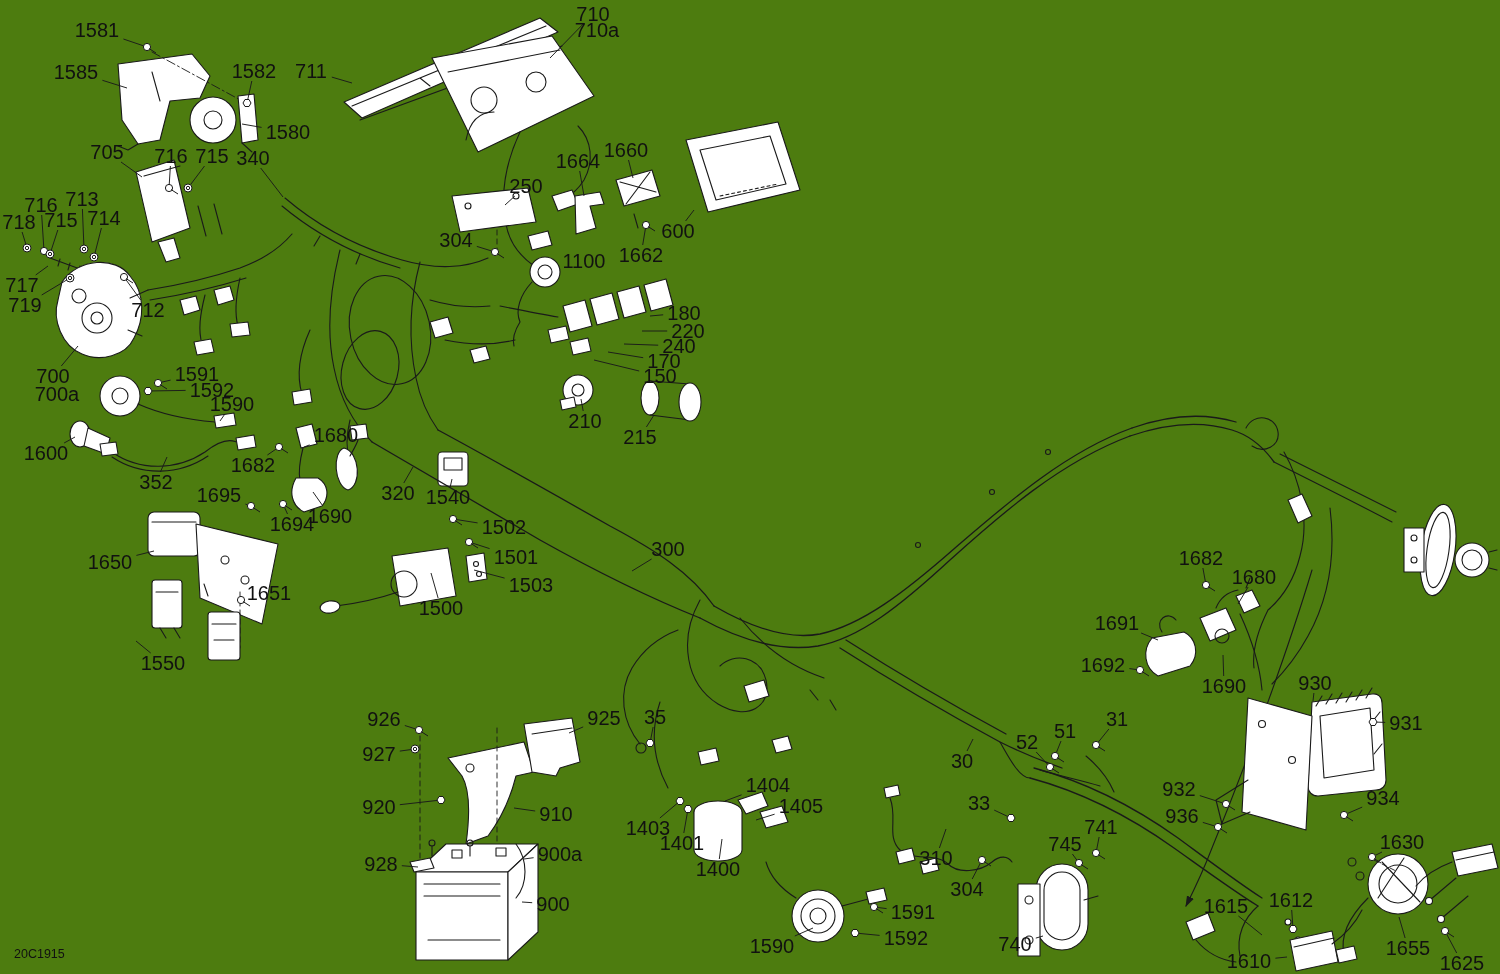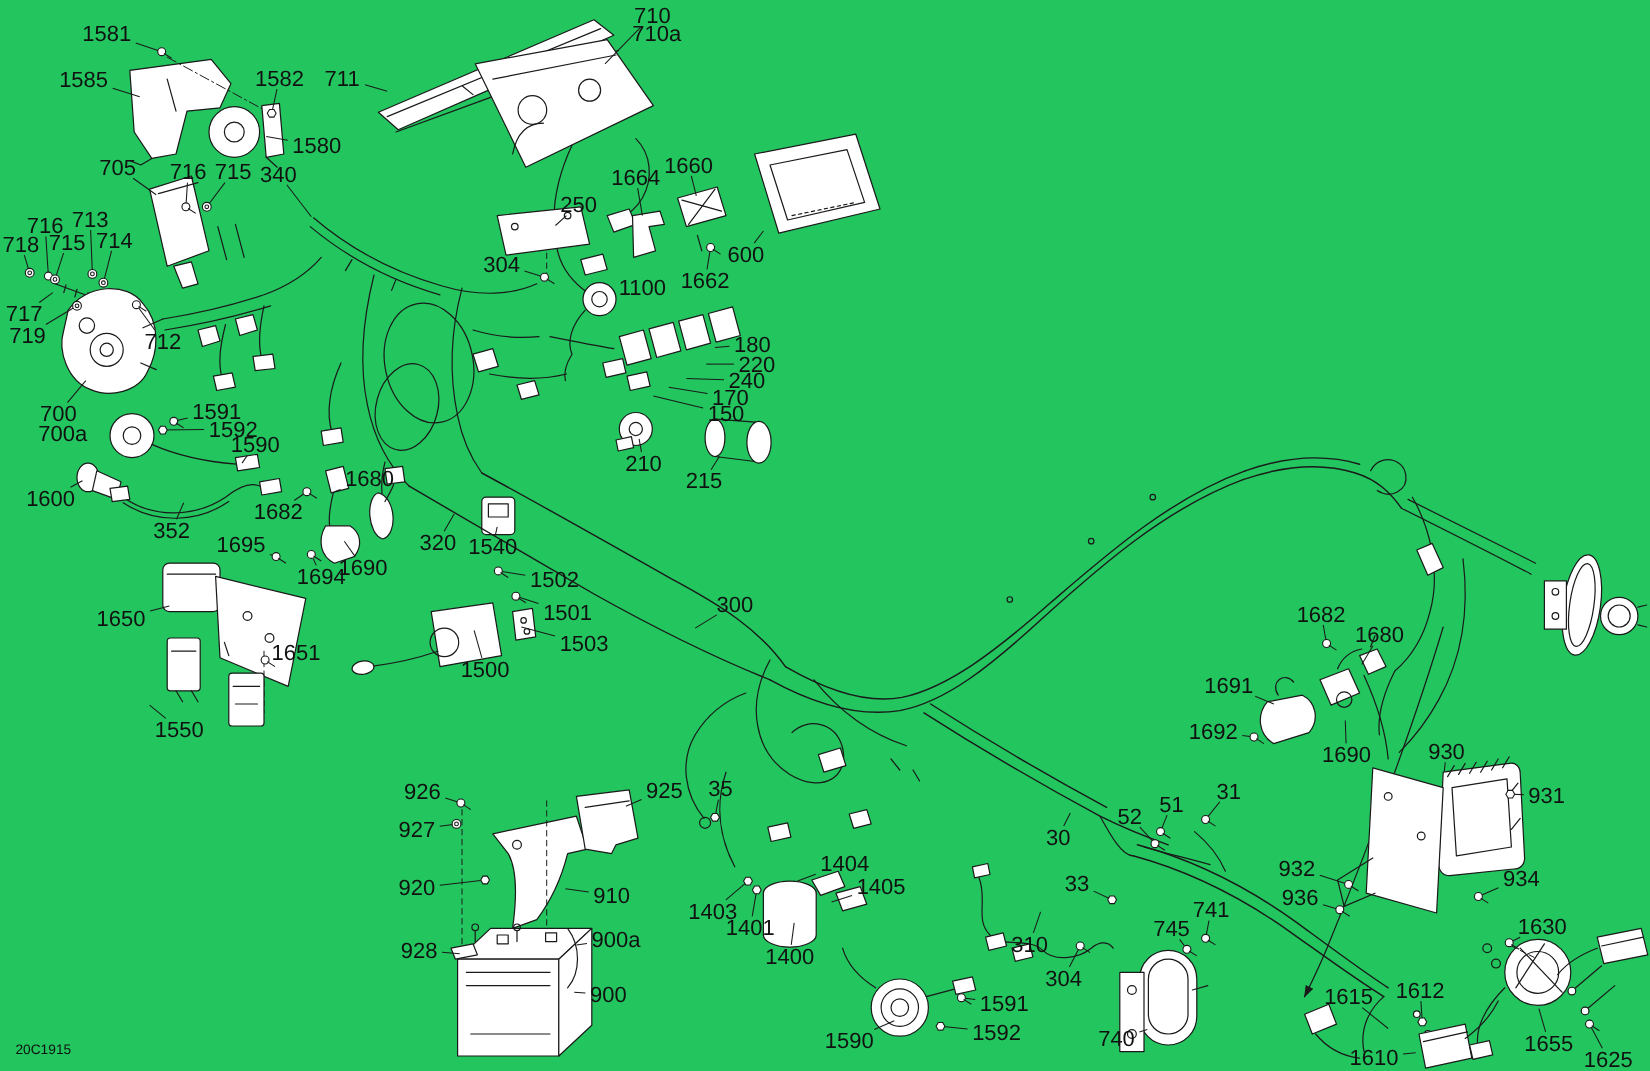--- a/index.html
+++ b/index.html
@@ -1,16 +1,16 @@
 <!DOCTYPE html>
 <html><head>
 <meta charset="utf-8">
 <style>
   html,body{margin:0;padding:0;background:#ffffff;}
-  #stage{position:relative;width:1500px;height:974px;background:#22c55e;overflow:hidden;
+  #stage{position:relative;width:1500px;height:974px;background:#4d7c0f;overflow:hidden;
          font-family:"Liberation Sans", sans-serif;}
   svg{display:block}
   .art path,.art circle,.art ellipse,.art rect{stroke:#1a1a1a;stroke-width:1.1;fill:none;
       stroke-linecap:round;stroke-linejoin:round;}
   .art .f{fill:#ffffff;}
   .art .h{stroke-width:1.3;}
   .art .ds{stroke-dasharray:5 4;stroke-width:0.9;}
   .art .dd{stroke-dasharray:9 3 2 3;stroke-width:0.9;}
   .leader{stroke:#1a1a1a;stroke-width:0.95;fill:none;}
   .callout{font-family:"Liberation Sans", sans-serif;font-size:20px;fill:#111111;}

